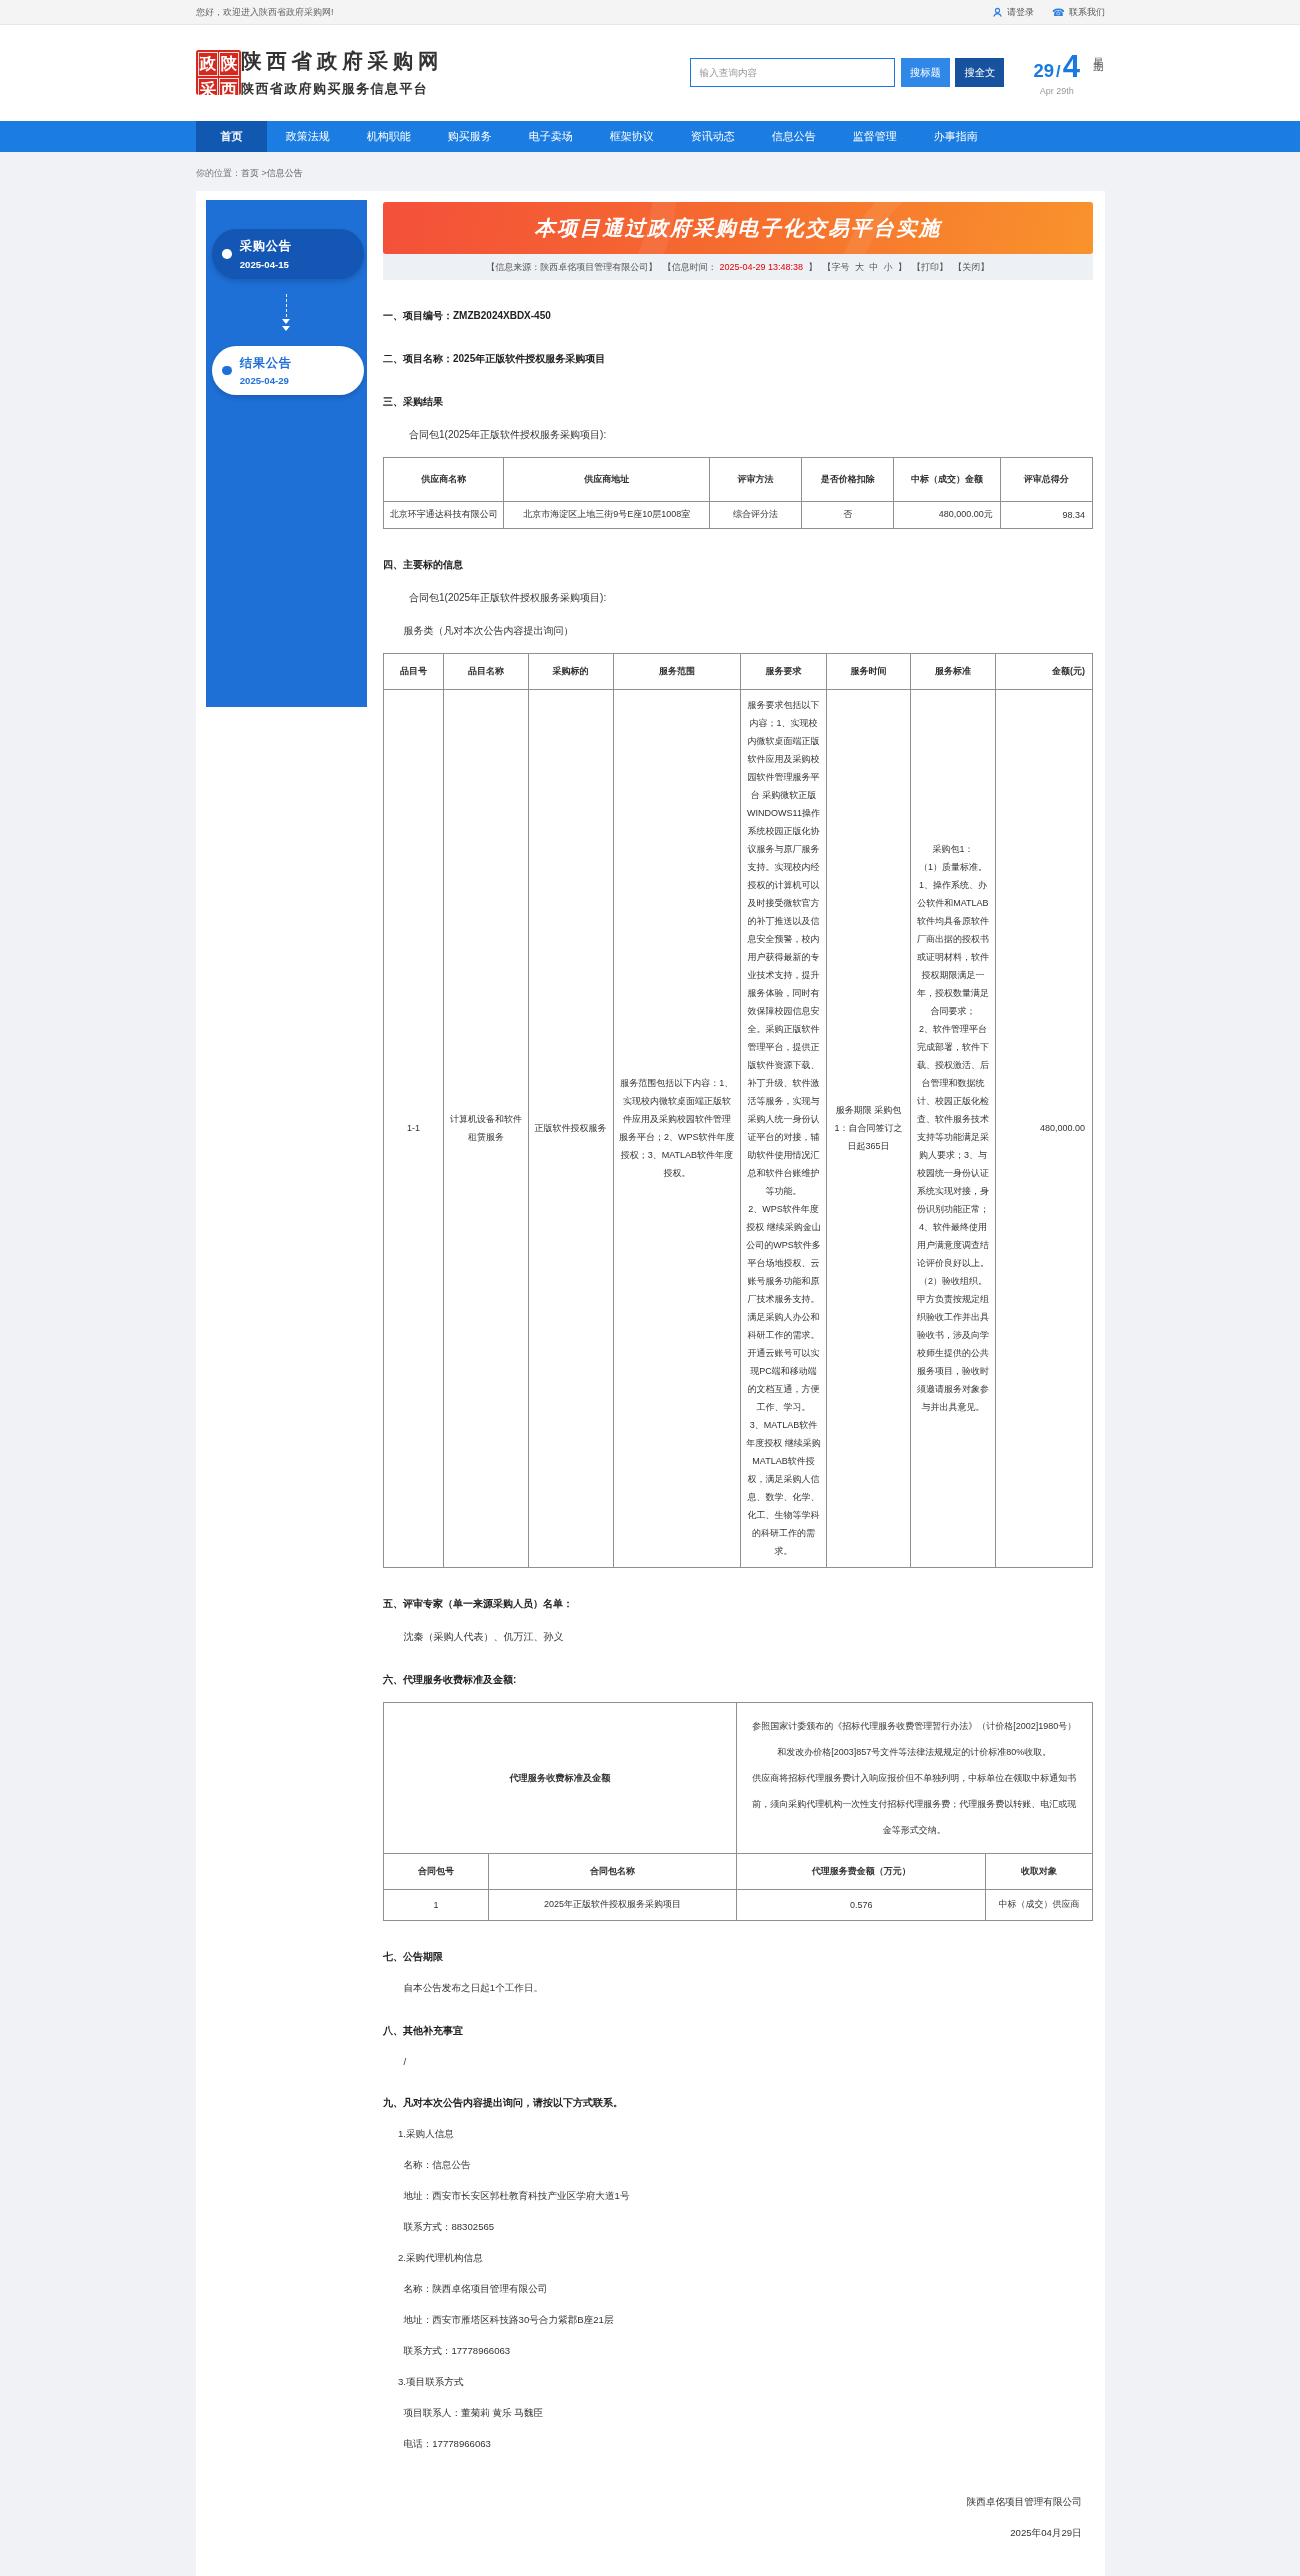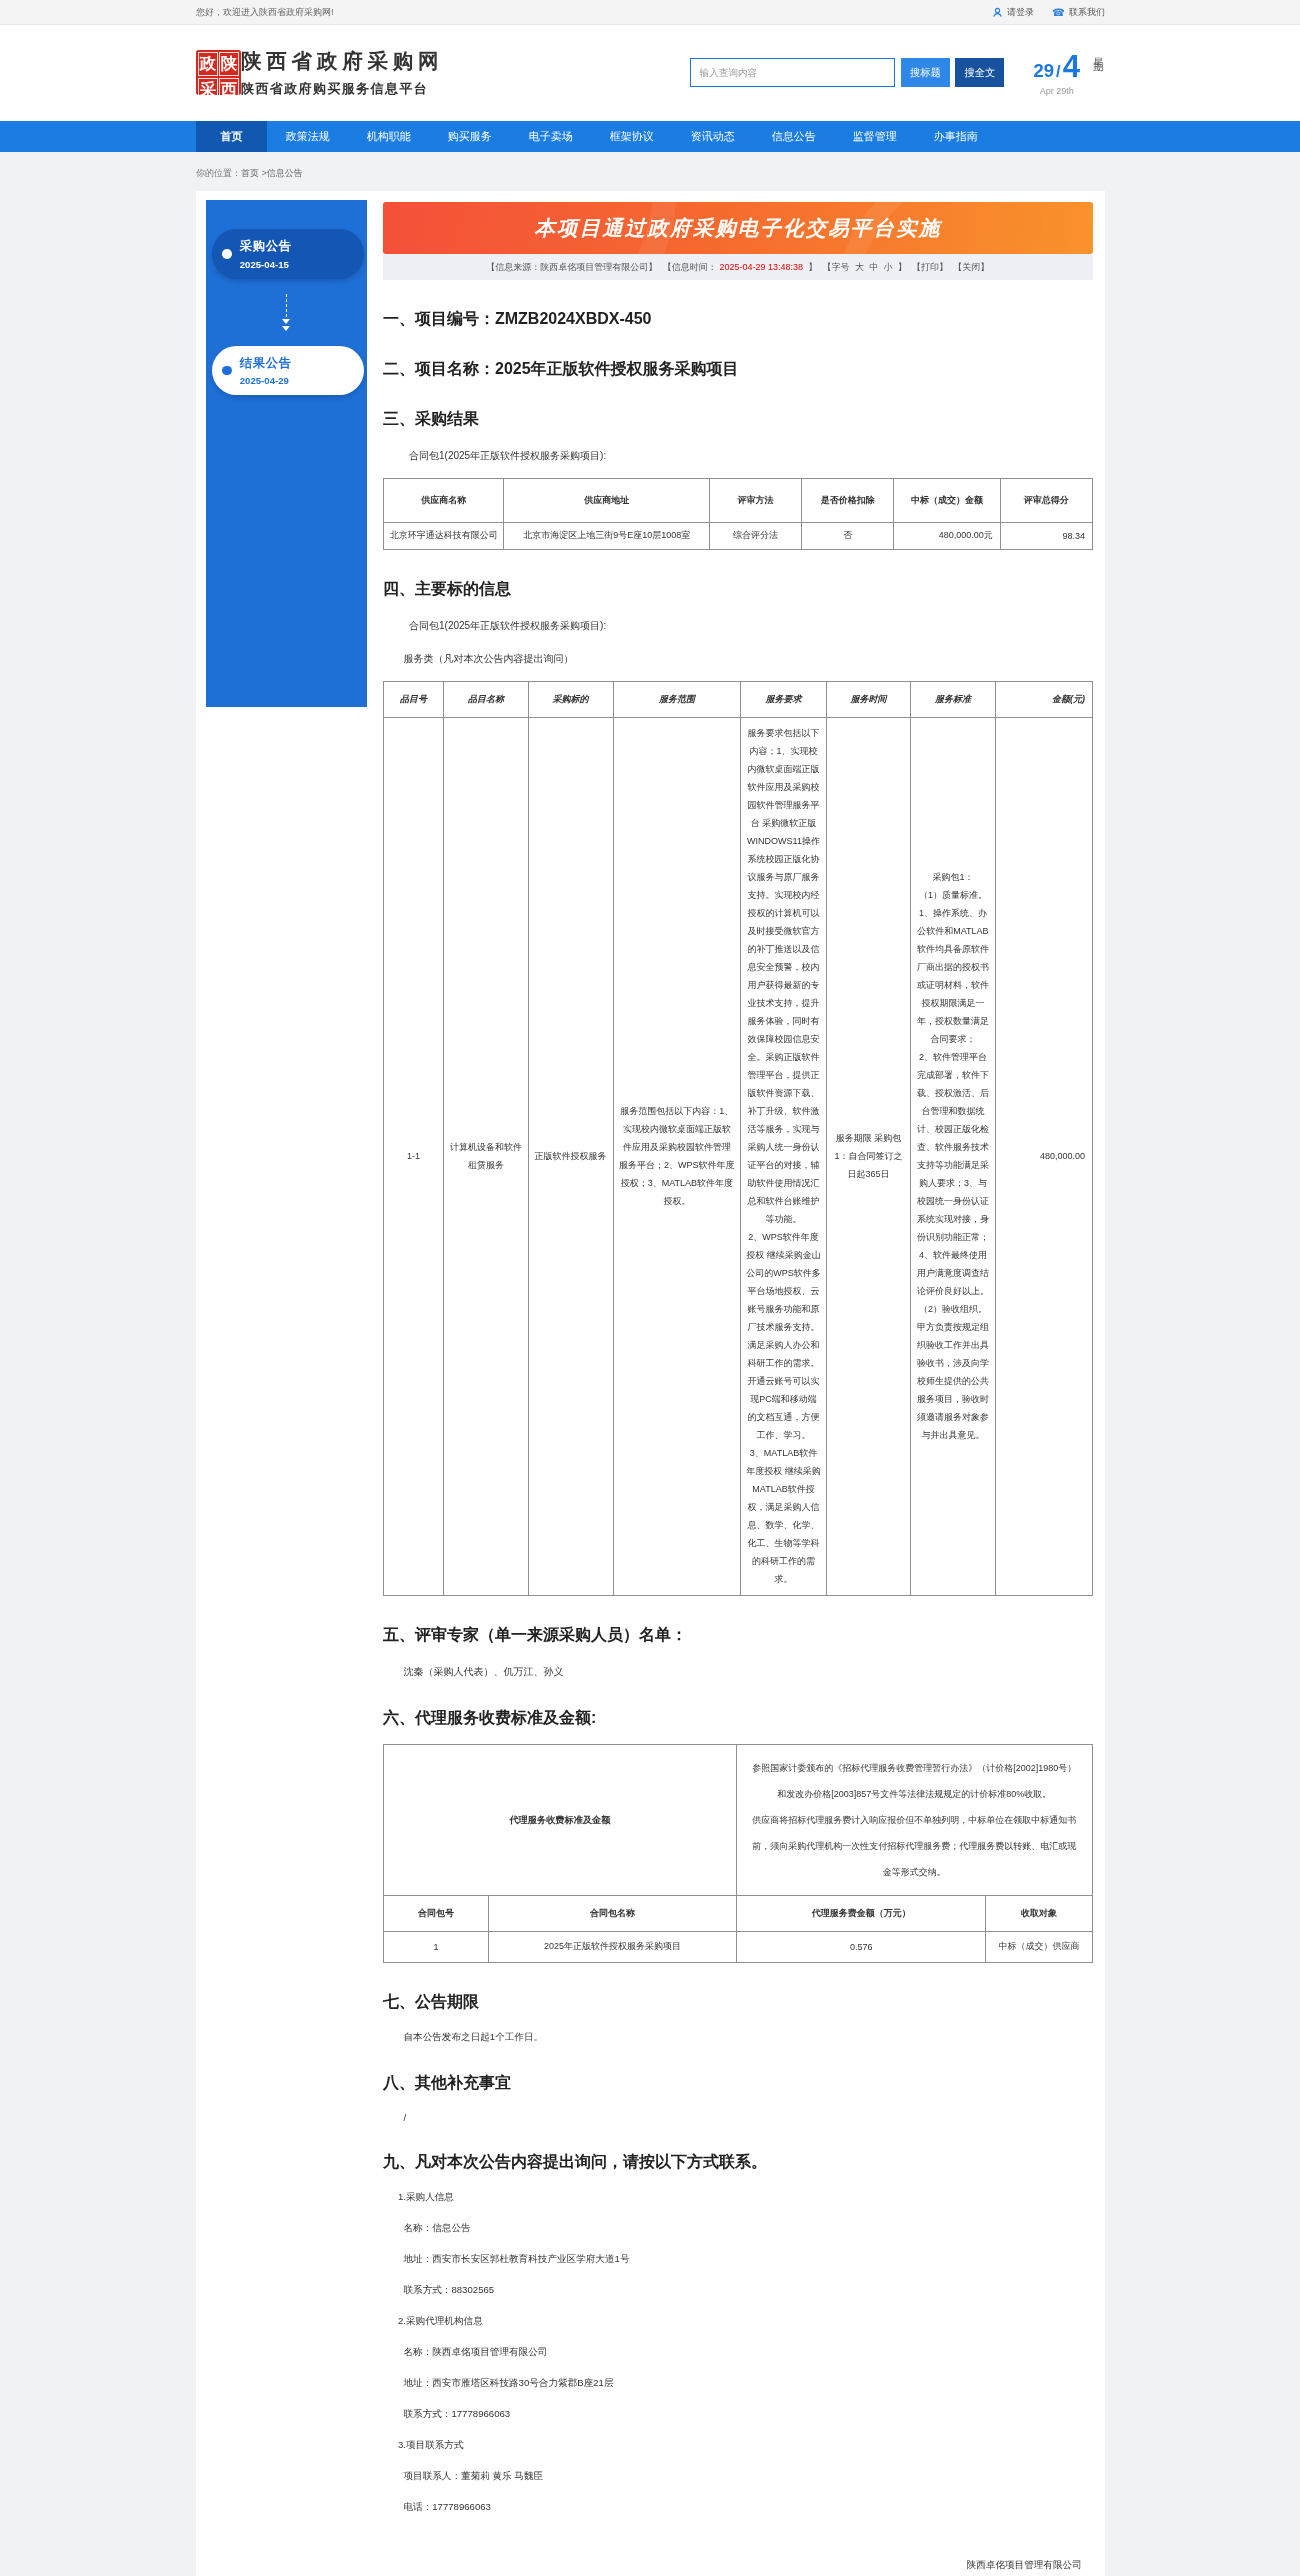--- a/index.html
+++ b/index.html
@@ -73,32 +73,32 @@
   .banner { height: 52px; border-radius: 2.7px; background: linear-gradient(100deg, #f4503a 0%, #f5692f 45%, #f9932c 100%); display: flex; align-items: center; justify-content: center; color: #fff; font-size: 20.5px; font-weight: bold; font-style: italic; letter-spacing: 2.1px; position: relative; overflow: hidden; }
   .banner::before { content: ""; position: absolute; width: 328px; height: 328px; border: 24.6px solid rgba(255,255,255,.07); border-radius: 50%; left: -82px; top: -205px; }
   .banner::after { content: ""; position: absolute; width: 287px; height: 287px; border: 20.5px solid rgba(255,255,255,.07); border-radius: 50%; right: -68px; top: -55px; }
   .notice-title { text-align: center; font-size: 15px; font-weight: bold; color: #333; margin: 19px 0 13.7px; }
   .meta-bar { background: #edf0f4; height: 26px; line-height: 26px; text-align: center; font-size: 9px; color: #555; }
   .meta-bar span { margin: 0 1.4px; }
   .meta-time { color: #e60000; }
   .meta-click { cursor: pointer; }
 
   
-  .sec-heading { font-size: 16px; font-weight: bold; color: #222; margin-top: 29px; }
+  .sec-heading { font-size: 10px; font-weight: bold; color: #222; margin-top: 29px; }
   .sec-caption { margin-top: 19px; padding-left: 26px; font-size: 10px; color: #333; }
   .sec-text { margin-top: 18px; padding-left: 20.5px; font-size: 9.6px; color: #333; }
 
   table { border-collapse: collapse; width: 100%; margin-top: 15px; font-size: 9px; color: #333; }
   th, td { border: 0.7px solid #8f8f8f; text-align: center; vertical-align: middle; padding: 5.5px 4.1px; }
   th { font-weight: bold; }
   .t-result th { height: 44px; }
   .t-result td { height: 27px; }
   .t-result .num { text-align: right; padding-right: 6.8px; }
 
-  .t-main th { height: 36px; font-style: italic; }
+  .t-main th { height: 36px; }
   .t-main td { line-height: 2.0; padding: 6.8px 4.8px; }
   .pre { white-space: pre-line; text-align: center; }
   .t-main .amount, .t-main th.amount { text-align: right; padding-right: 6.8px; }
 
   .t-fee .fee-label { font-weight: bold; font-size: 9.2px; }
   .t-fee .fee-desc { line-height: 2.9; padding: 9.6px 12.3px; }
   .t-fee th { height: 36px; margin-top: 10px; }
   .t-fee td { height: 31px; }
 
   .sign-block { text-align: right; margin-top: 36px; padding-right: 11px; line-height: 3.2; font-size: 9.6px; color: #333; }

